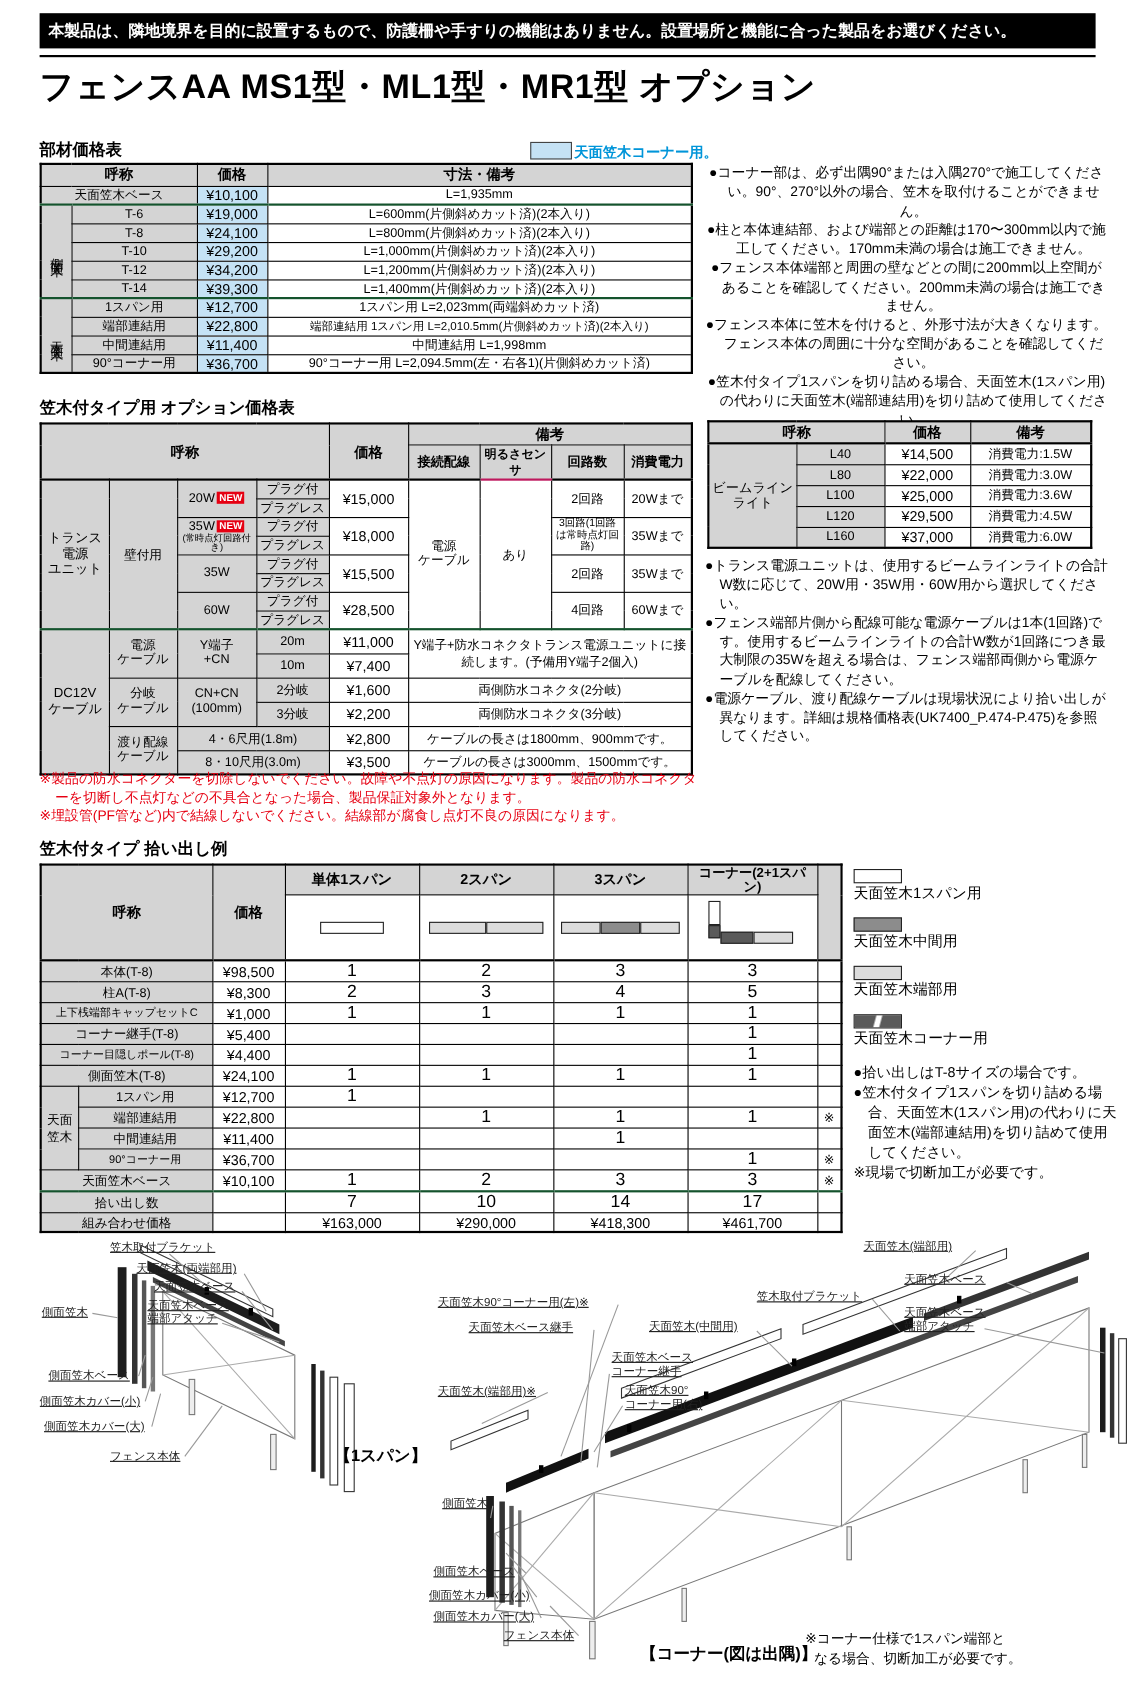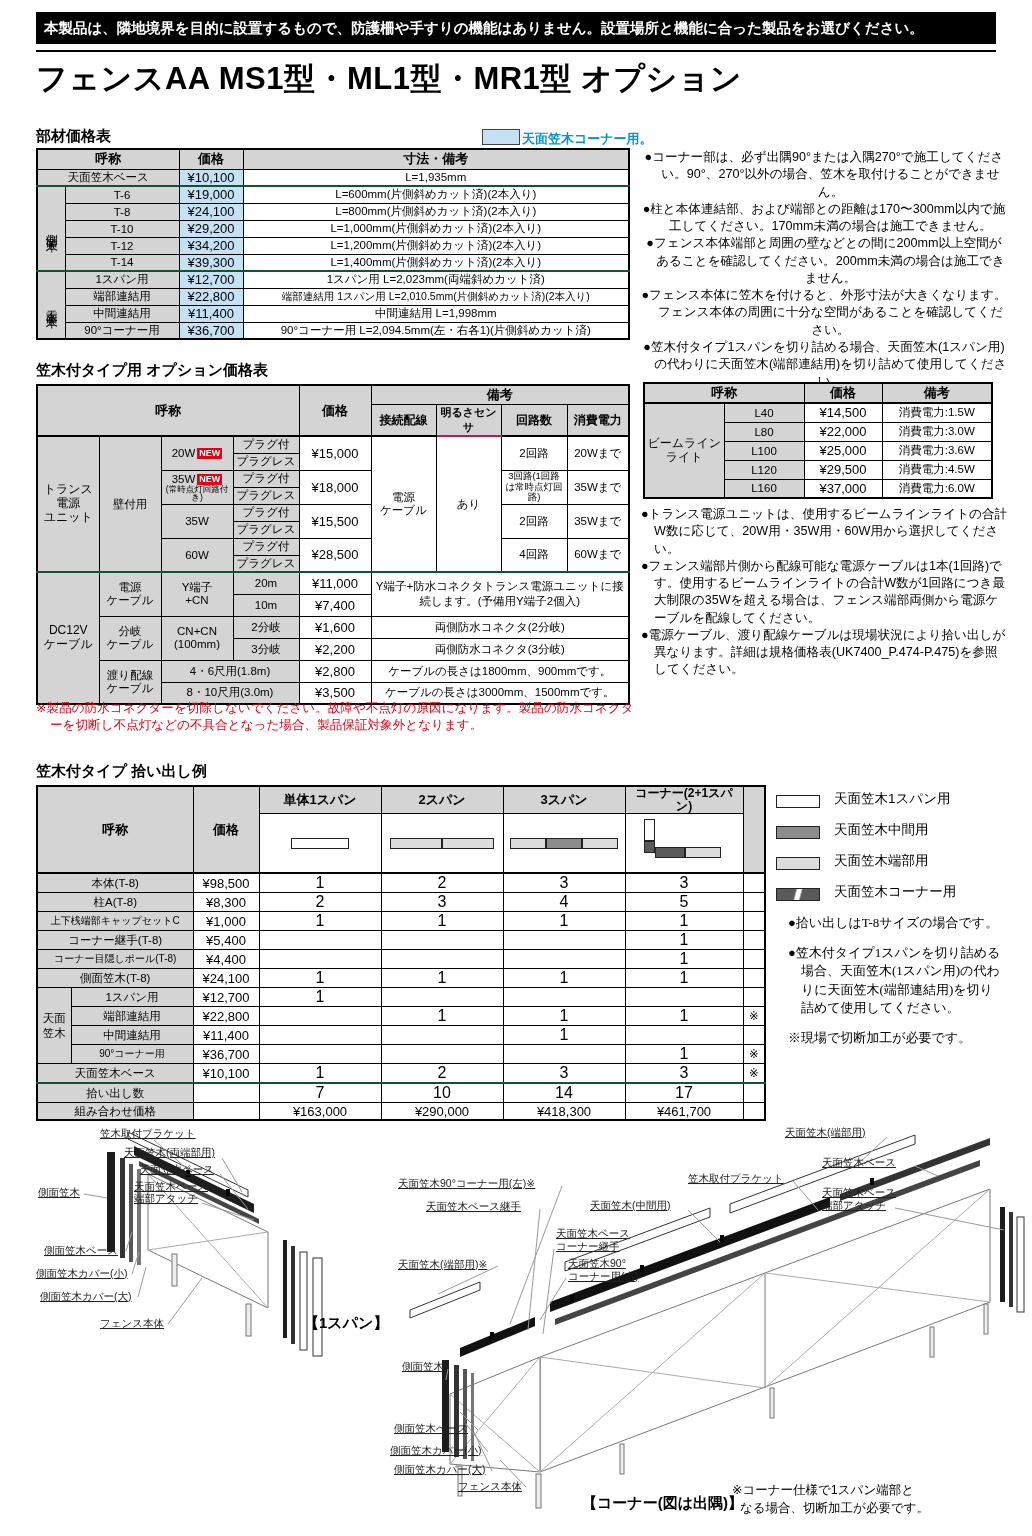--- a/index.html
+++ b/index.html
@@ -34,25 +34,25 @@
   .notes p{margin:0;text-indent:-13px;padding-left:13px;}
   .rednotes{color:#e60012;font-size:12.6px;line-height:1.32;}
   .rednotes p{margin:0;text-indent:-14px;padding-left:14px;}
   .wh{background:#fff;}
   .iconcell{height:58px;background:#fff;}
   .mini{display:flex;align-items:center;justify-content:center;}
   .seg{display:inline-block;height:11px;border:1px solid #222;box-sizing:border-box;}
   .s-1span{width:58px;background:#fff;}
   .s-end{width:52px;background:#dcdcdc;}
   .s-mid{width:46px;background:#8c8c8c;}
-  .lgd-item{display:flex;align-items:flex-end;margin-bottom:13px;}
+  .lgd-item{display:flex;align-items:flex-start;margin-bottom:13px;flex-direction:column;}
   .lgd-swatch{width:44px;height:13px;border:1px solid #222;box-sizing:border-box;margin-right:14px;flex:none;}
   .lgd-label{font-size:13.5px;}
   .lgd-notes{font-size:13px;line-height:1.4;}
-  .lgd-notes p{margin:12px;text-indent:-13px;padding-left:13px;font-family:Liberation Serif, serif;}
+  .lgd-notes p{margin:0;text-indent:-13px;padding-left:13px;}
   .sw-1span{background:#fff;}
   .sw-mid{background:#8c8c8c;}
   .sw-end{background:#dcdcdc;}
   .sw-corner{background:#5a5a5a;background:linear-gradient(105deg,#5a5a5a 42%,#fff 46%,#fff 54%,#5a5a5a 58%);}
   .dlab{font-size:10.5px;fill:#222;text-decoration:underline;}
   .dcap{font-size:15px;font-weight:bold;fill:#000;}
   .dnote{font-size:12.5px;fill:#000;}
   .ldr{stroke:#999;stroke-width:1;}
 </style>
 </head>
@@ -257,20 +257,21 @@
   <tr class="h22">
         <td colspan="2" class="g nm">8・10尺用(3.0m)</td>
         <td class="pr">¥3,500</td>
         <td colspan="4" class="rmk">ケーブルの長さは3000mm、1500mmです。</td>
       </tr>
 </tbody>
   </table>
 
 <div class="abs rednotes" style="left:36px;top:700px;width:600px;">
   <p>※製品の防水コネクターを切除しないでください。故障や不点灯の原因になります。製品の防水コネクターを切断し不点灯などの不具合となった場合、製品保証対象外となります。</p>
+  <p>※埋設管(PF管など)内で結線しないでください。結線部が腐食し点灯不良の原因になります。</p>
 </div>
 
 <table class="abs tbl" style="left:643px;top:382px;width:350px;">
   <colgroup>
       <col style="width:80px">
       <col style="width:80px">
       <col style="width:78px">
       <col>
     </colgroup>
   <tbody>

